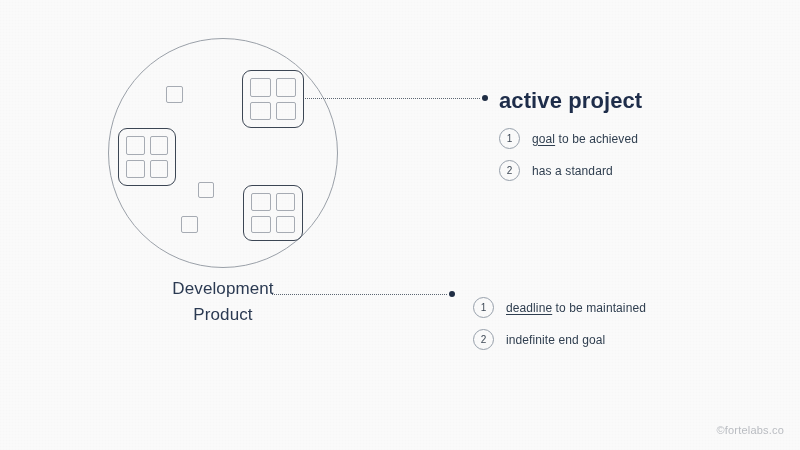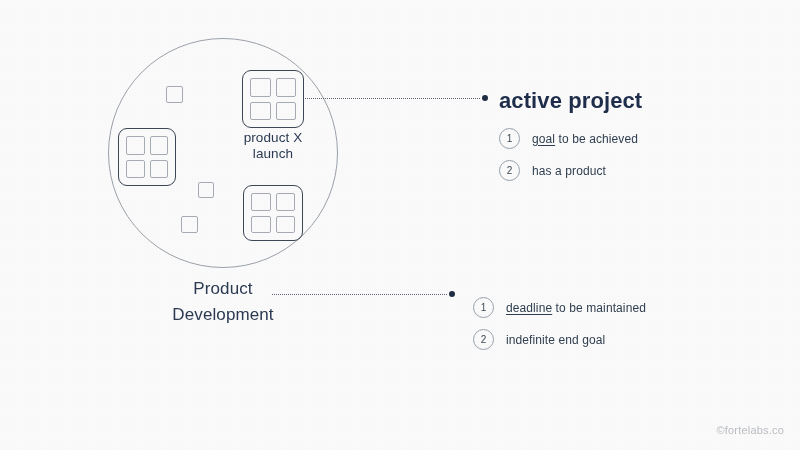--- a/index.html
+++ b/index.html
@@ -154,28 +154,24 @@
     <i></i>
     <i></i>
     <i></i>
     <i></i>
   </div>
 
   <div class="lone-square" style="left:166px;top:86px;width:17px;height:17px;"></div>
   <div class="lone-square" style="left:198px;top:182px;width:16px;height:16px;"></div>
   <div class="lone-square" style="left:181px;top:216px;width:17px;height:17px;"></div>
 
-  <div class="inner-label" style="left:213px;top:130px;width:120px;">
-    <div>product X</div>
-    <div>launch</div>
-  </div>
 
   <div class="circle-caption" style="left:123px;top:276px;width:200px;">
+    <div>Development</div>
     <div>Product</div>
-    <div>Development</div>
   </div>
 
   <div class="connector" style="left:305px;top:97px;width:183px;">
     <div class="line"></div>
     <div class="dot"></div>
   </div>
 
   <div class="connector" style="left:272px;top:293px;width:183px;">
     <div class="line"></div>
     <div class="dot"></div>
@@ -183,21 +179,21 @@
 
   <div class="section" style="left:499px;top:88px;">
     <div class="sec-head">active project</div>
     <div class="items">
       <div class="item">
         <span class="num">1</span>
         <span class="item-text"><u>goal</u><span> to be achieved</span></span>
       </div>
       <div class="item">
         <span class="num">2</span>
-        <span class="item-text"><span>has a product</span></span>
+        <span class="item-text"><span>has a standard</span></span>
       </div>
     </div>
   </div>
 
   <div class="section" style="left:465px;top:283px;">
     <div class="items" style="margin-left:8px;">
       <div class="item">
         <span class="num">1</span>
         <span class="item-text"><u>deadline</u><span> to be maintained</span></span>
       </div>

